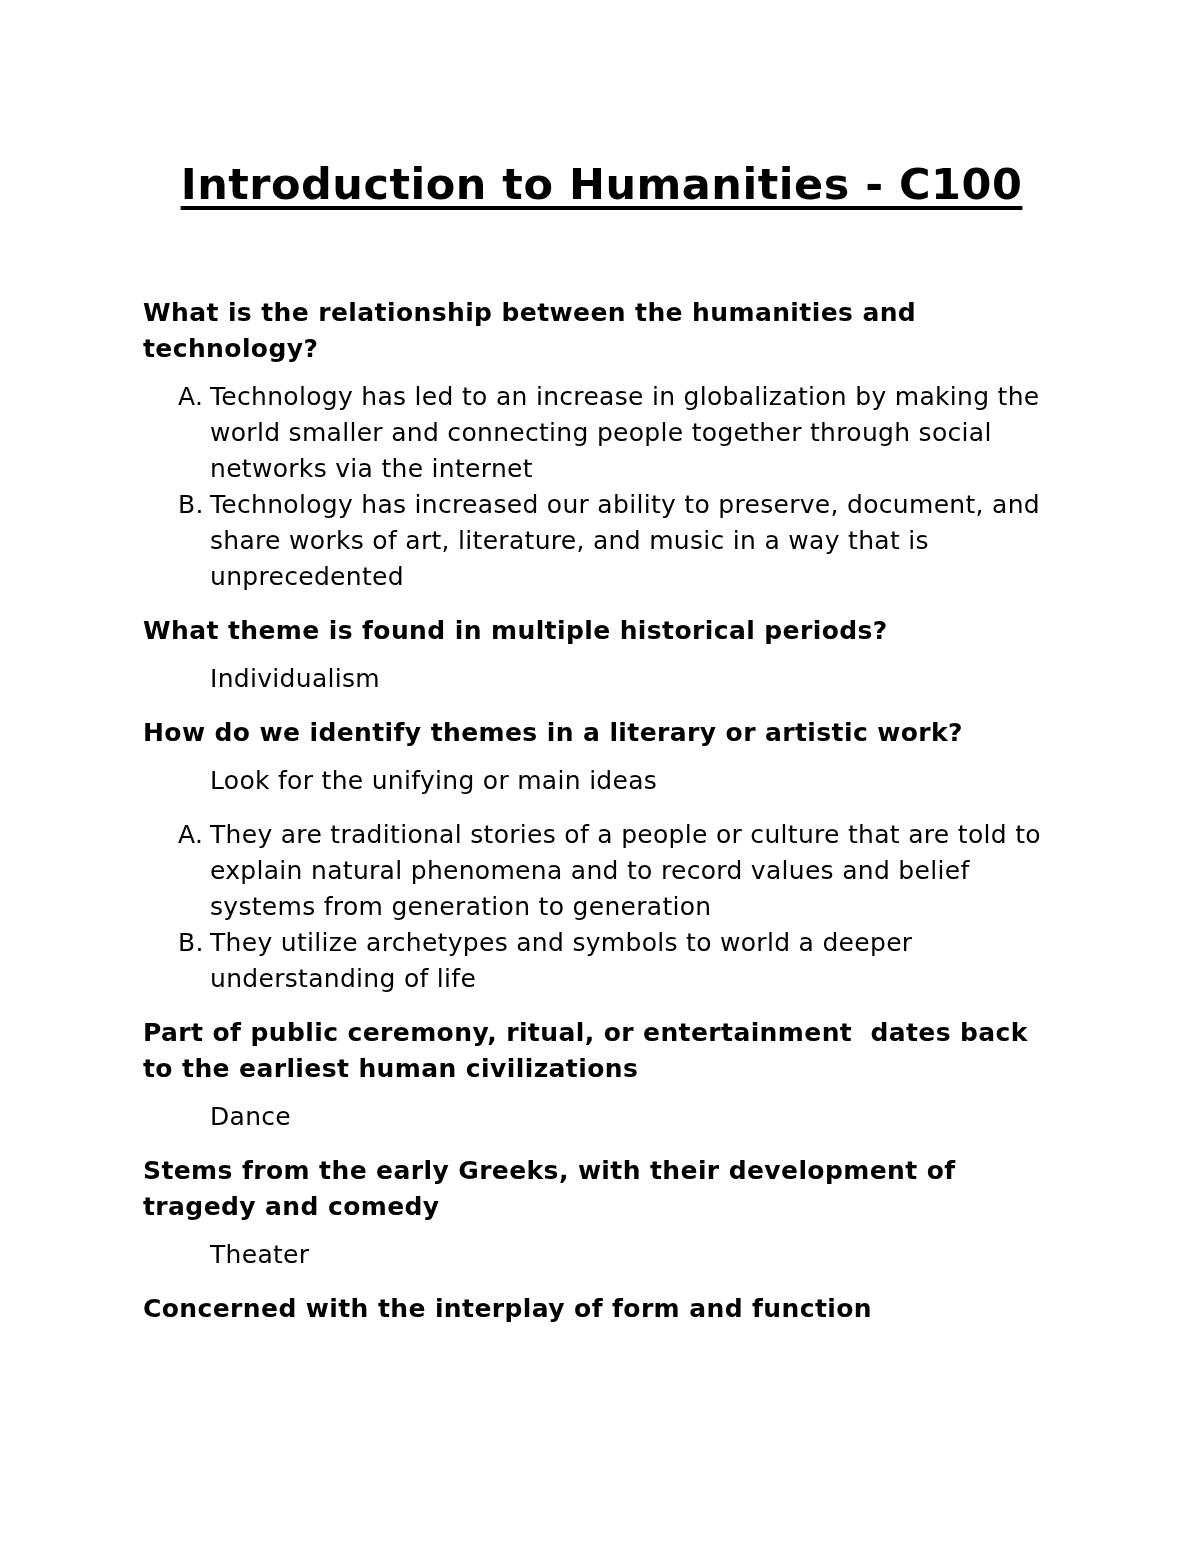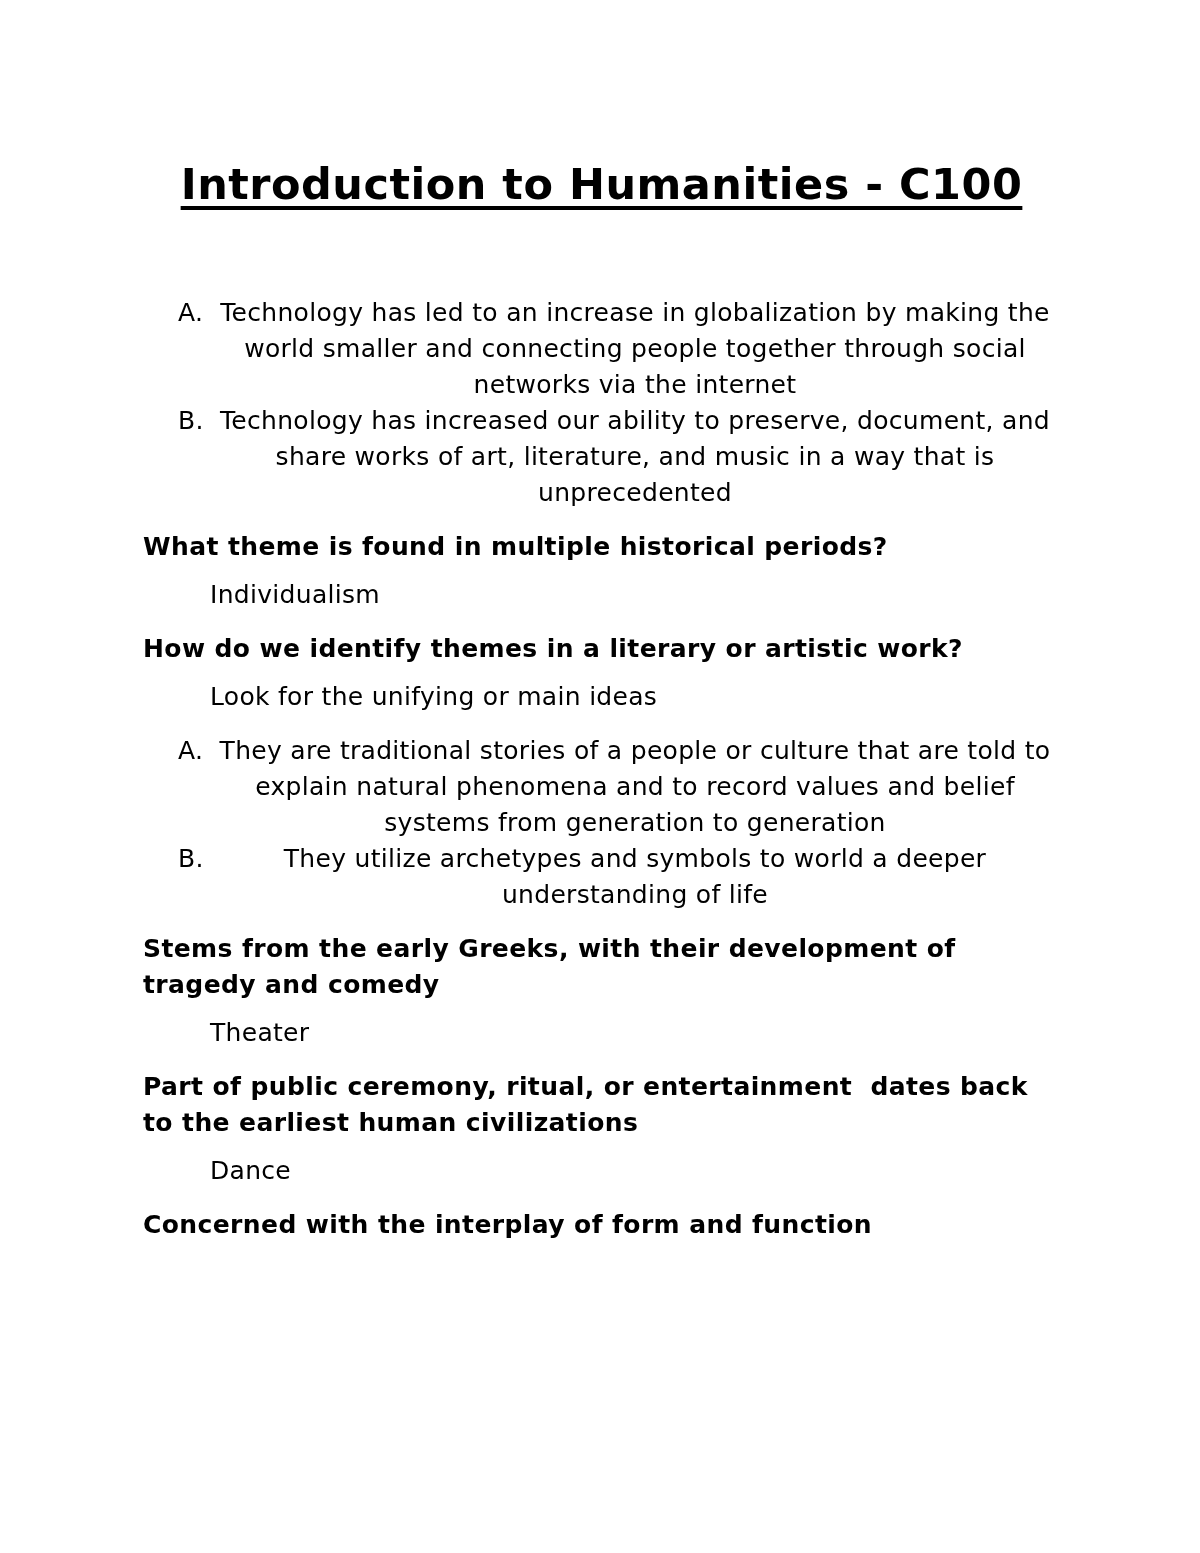--- a/index.html
+++ b/index.html
@@ -62,21 +62,20 @@
     font-size: 25px;
     line-height: 36px;
     letter-spacing: 0.3px;
   }
   .lettered .marker {
     flex: 0 0 32px;
     width: 32px;
   }
   .lettered .item-text {
     flex: 1 1 auto;
-    text-align: center;
   }
   .page-bottom-artifact {
     position: absolute;
     left: 95px;
     bottom: 0;
     width: 36px;
     height: 8px;
     background: #1c2b45;
   }
 </style>
@@ -84,20 +83,21 @@
 <body>
 
 <div class="page">
   <div class="doc">
 
     <h1 class="title">
       <span class="t-line">Introduction to Humanities - C100</span><br>
     </h1>
 
     <section>
+      <h2 class="question">What is the relationship between the humanities and technology?</h2>
       <ol class="lettered">
         <li>
           <span class="marker">A.</span>
           <span class="item-text">Technology has led to an increase in globalization by making the world smaller and connecting people together through social networks via the internet</span>
         </li>
         <li>
           <span class="marker">B.</span>
           <span class="item-text">Technology has increased our ability to preserve, document, and share works of art, literature, and music in a way that is unprecedented</span>
         </li>
       </ol>
@@ -120,27 +120,27 @@
           <span class="item-text">They are traditional stories of a people or culture that are told to explain natural phenomena and to record values and belief systems from generation to generation</span>
         </li>
         <li>
           <span class="marker">B.</span>
           <span class="item-text">They utilize archetypes and symbols to world a deeper understanding of life</span>
         </li>
       </ol>
     </section>
 
     <section>
-      <h2 class="question">Stems from the early Greeks, with their development of tragedy and comedy</h2>
-      <p class="answer">Theater</p>
+      <h2 class="question">Part of public ceremony, ritual, or entertainment  dates back to the earliest human civilizations</h2>
+      <p class="answer">Dance</p>
     </section>
 
     <section>
-      <h2 class="question">Part of public ceremony, ritual, or entertainment  dates back to the earliest human civilizations</h2>
-      <p class="answer">Dance</p>
+      <h2 class="question">Stems from the early Greeks, with their development of tragedy and comedy</h2>
+      <p class="answer">Theater</p>
     </section>
 
     <section>
       <h2 class="question">Concerned with the interplay of form and function</h2>
     </section>
 
   </div>
 
   <div class="page-bottom-artifact"></div>
 </div>

